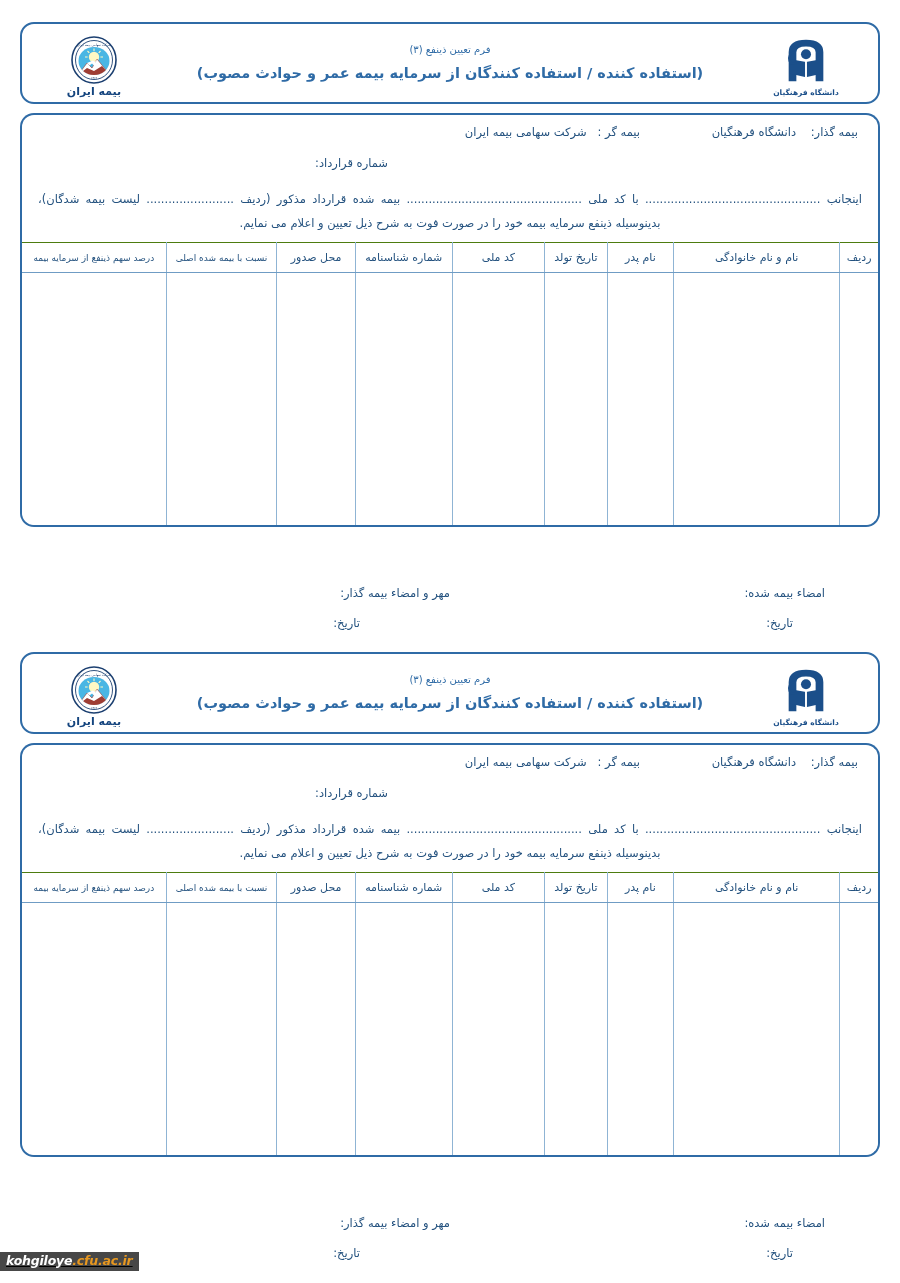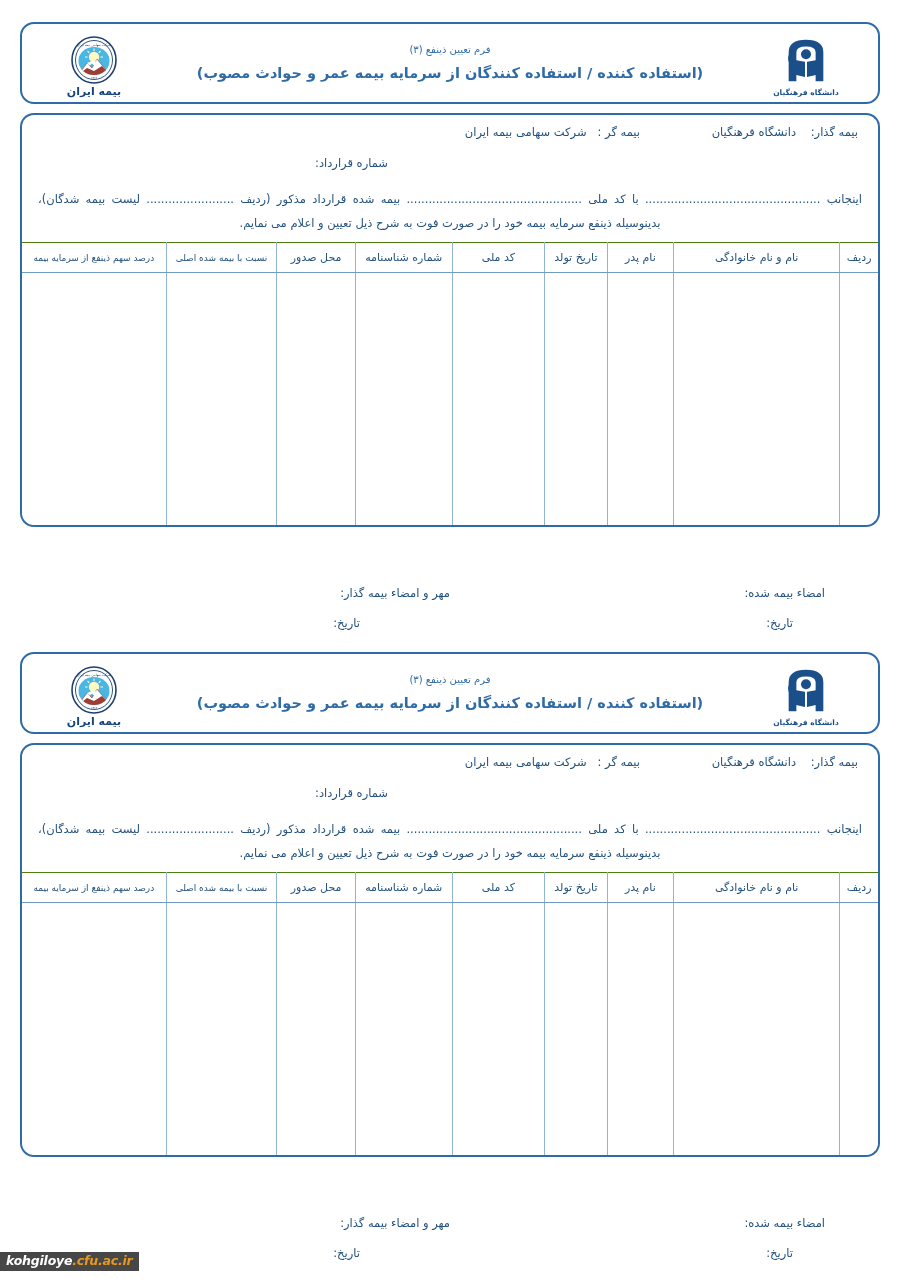--- a/index.html
+++ b/index.html
@@ -239,20 +239,21 @@
     bottom: 12px;
     background: #474747;
     padding: 3px 6px 4px 6px;
     font-size: 12.5px;
     font-weight: bold;
     font-style: italic;
     font-family: "DejaVu Sans", "Liberation Sans", sans-serif;
     direction: ltr;
     letter-spacing: -0.2px;
     line-height: 1;
+    text-decoration: underline;
   }
   .wm-a { color: #ffffff; }
   .wm-b { color: #e8981f; }
 </style>
 </head>
 <body>
 
 <div class="page">
 
   <div class="form-block" id="form-1">

